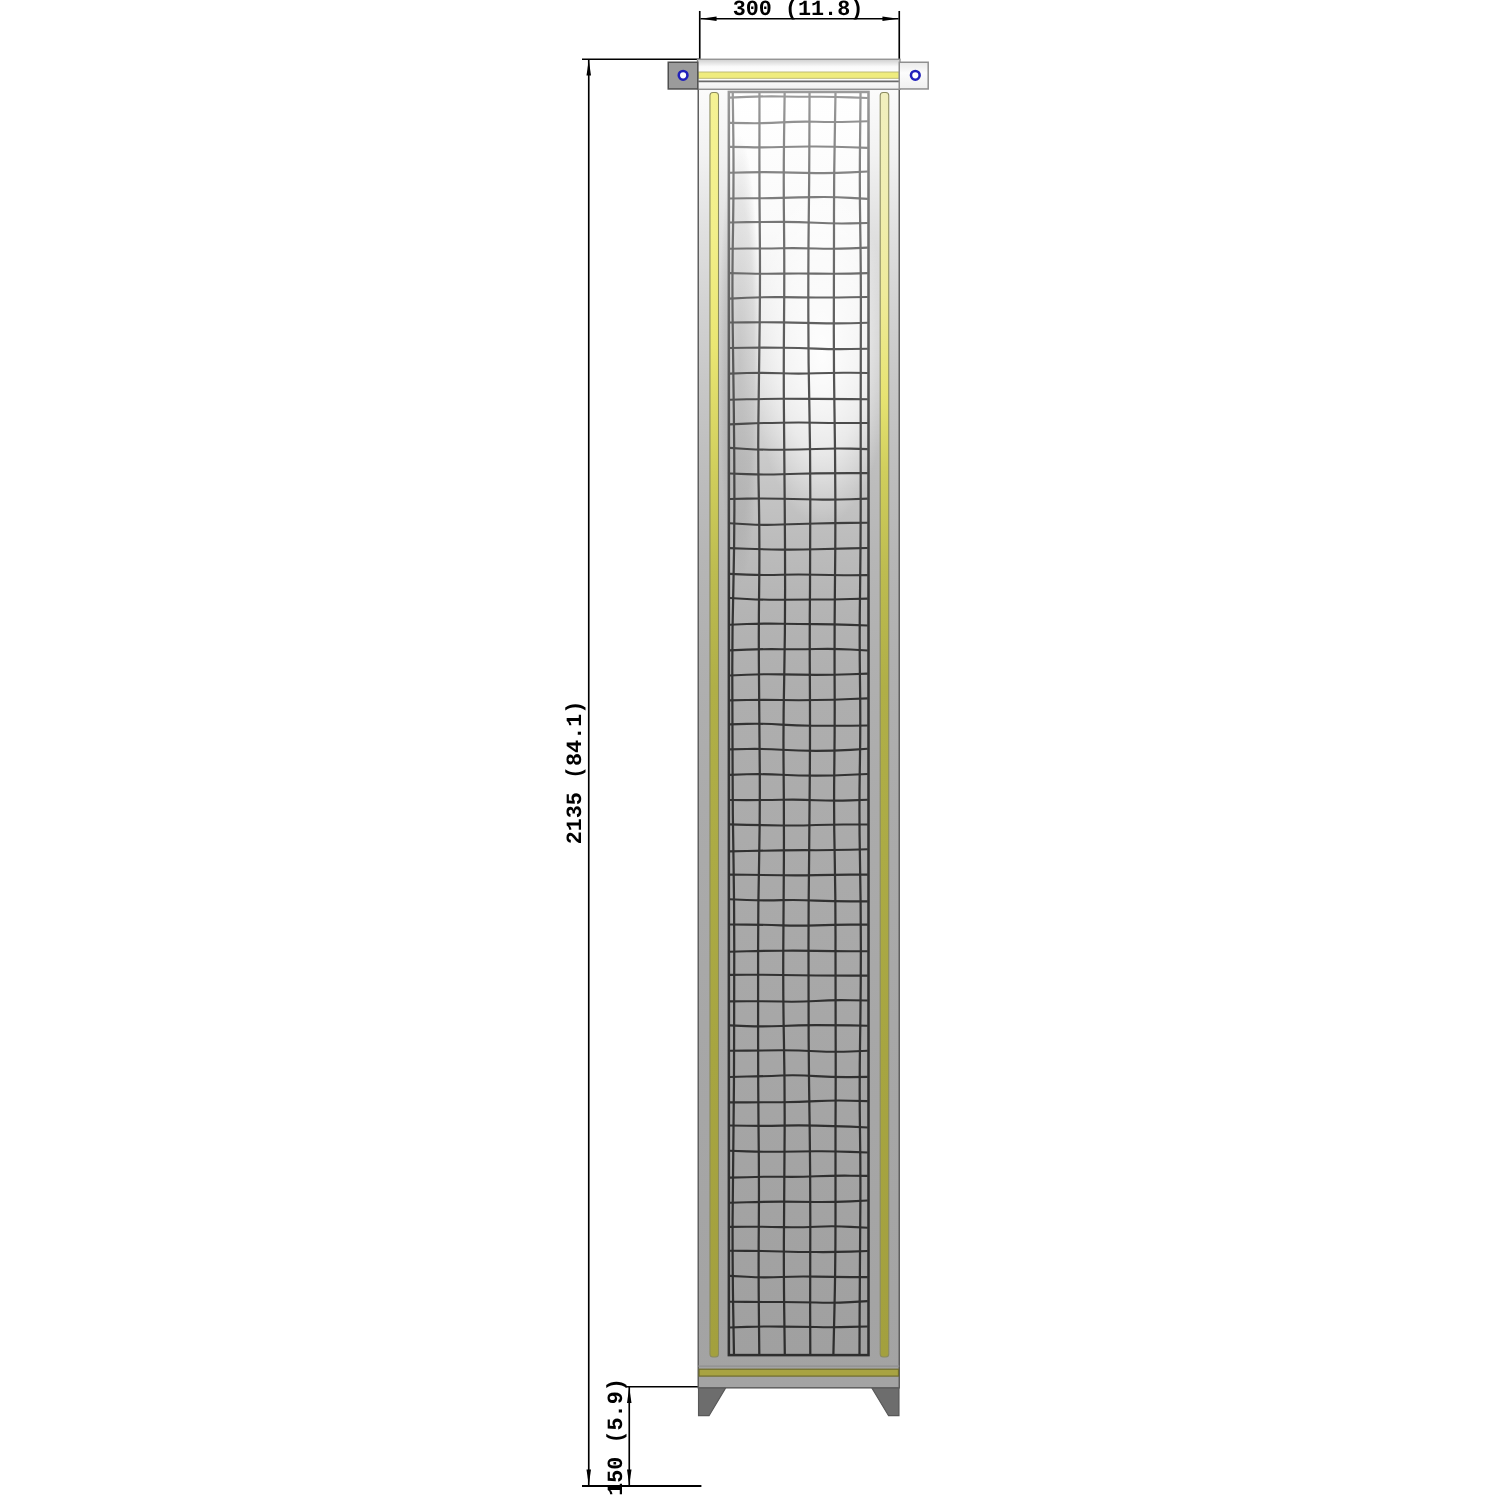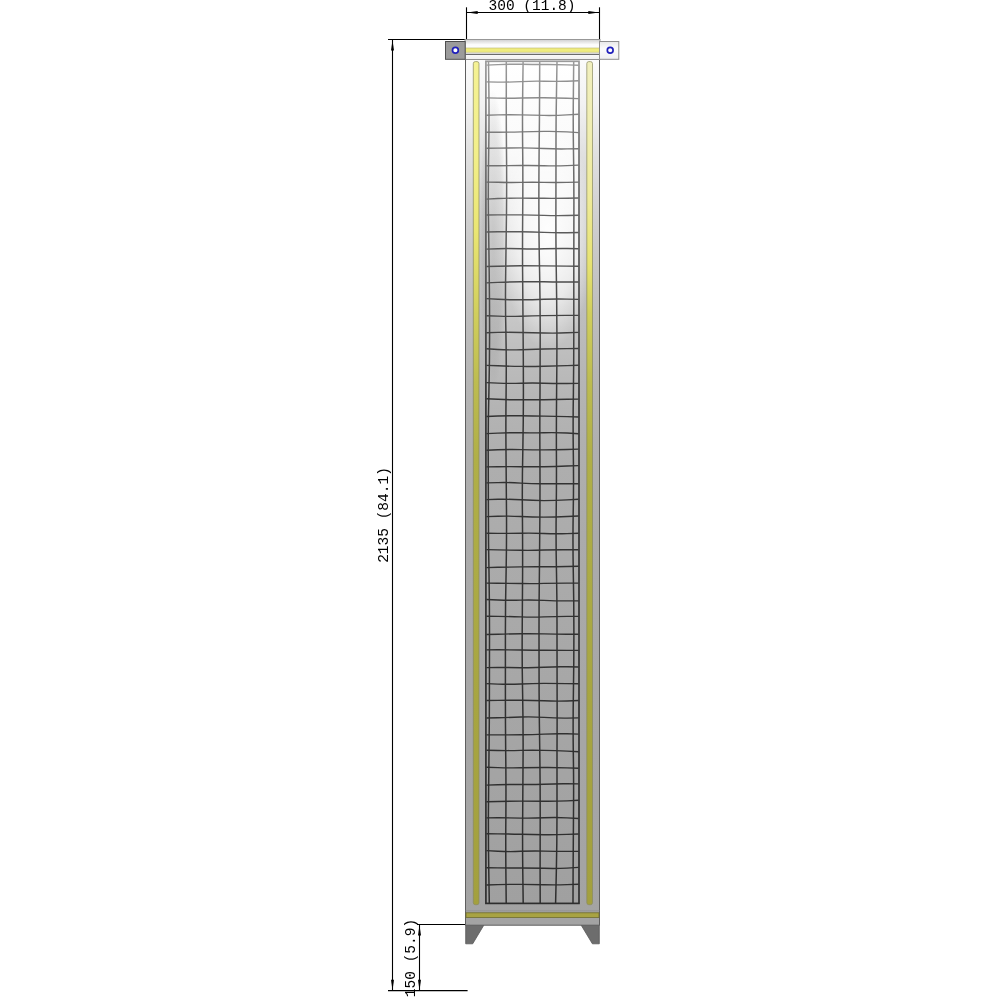--- a/index.html
+++ b/index.html
@@ -1,16 +1,16 @@
 <!DOCTYPE html>
 <html><head>
 <meta charset="utf-8">
 <style>
   html,body { margin:0; padding:0; background:#ffffff; }
-  .page { position:relative; width:1000px; height:1000px; background:#fff; overflow:hidden; }
+  .page { position:relative; width:1000px; height:1000px; background:#fff; overflow:hidden;font-weight:bold; }
   text { font-family:"Liberation Mono", monospace; fill:#000; }
 </style>
 </head>
 <body>
 <div class="page">
 <svg width="1000" height="1000" viewBox="0 0 1000 1000" shape-rendering="auto">
   <defs>
     <linearGradient id="gFrame" x1="0" y1="0" x2="0" y2="1">
       <stop offset="0" stop-color="#fbfbfb"></stop>
       <stop offset="0.05" stop-color="#f2f2f2"></stop>

